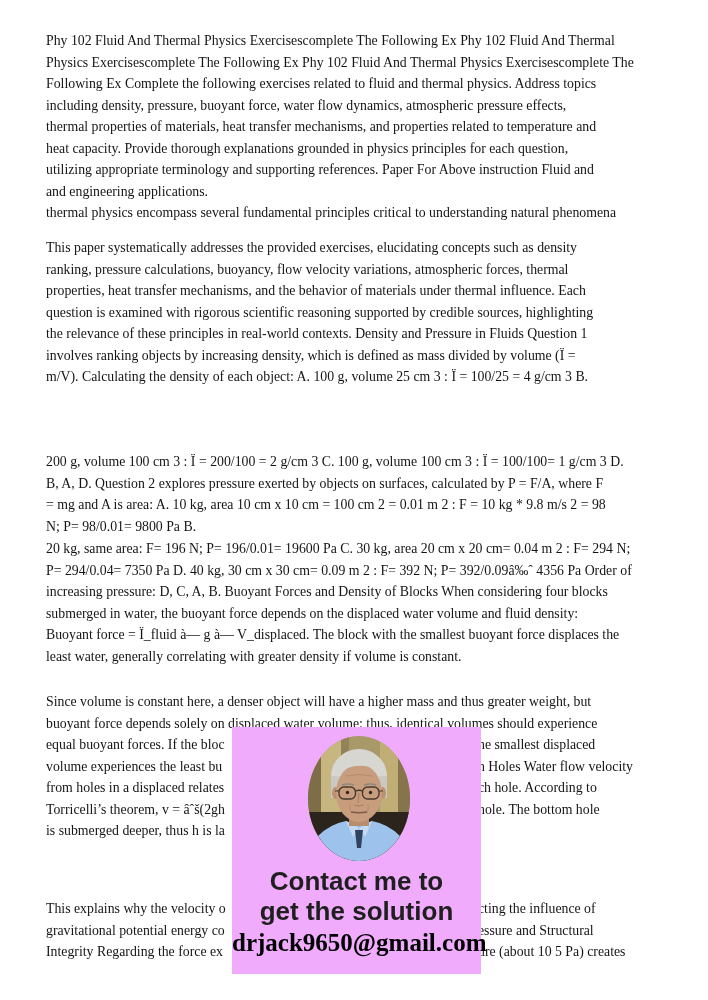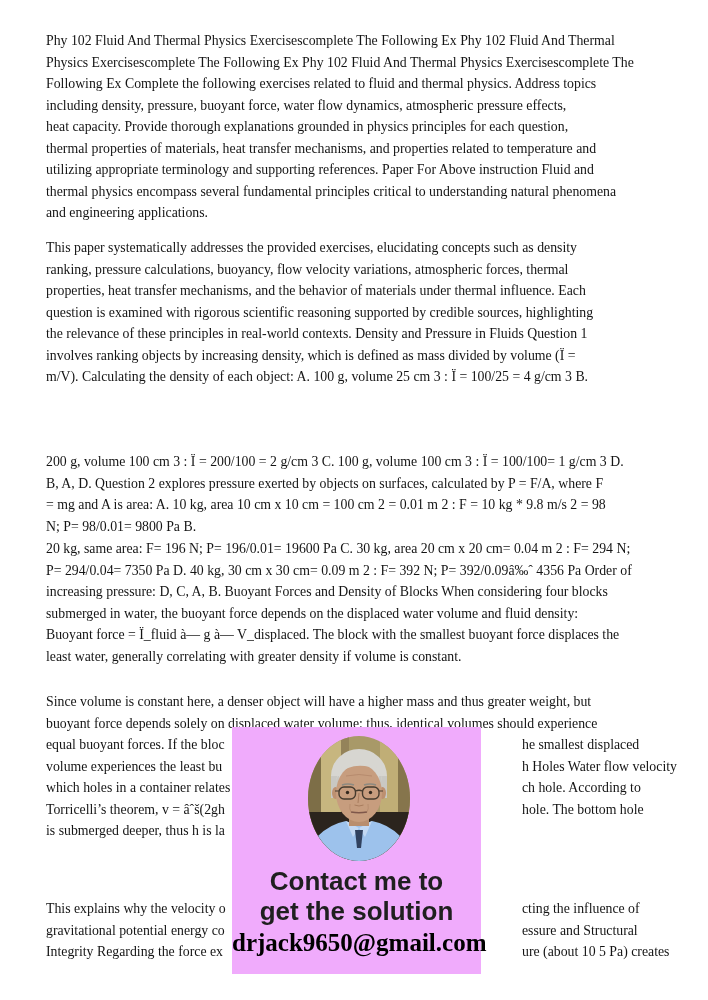--- a/index.html
+++ b/index.html
@@ -2,21 +2,21 @@
 <html><head>
 <meta charset="utf-8">
 <style>
   html,body{margin:0;padding:0;background:#ffffff;}
   .page{position:relative;width:708px;height:1000px;background:#ffffff;overflow:hidden;
         font-family:"Liberation Serif","DejaVu Serif",serif;}
   #doc{position:absolute;left:46px;top:0;width:616px;color:#141414;
        font-size:13.8px;line-height:21.5px;}
   .para{position:absolute;left:0;width:100%;}
   .line{position:relative;white-space:nowrap;height:21.5px;}
-  .rfrag{position:absolute;left:432px;top:0;margin-left:44px;}
+  .rfrag{position:absolute;left:432px;top:0;}
 
   
   .promo{position:absolute;left:232px;top:727px;width:249px;height:247px;background:#f0abfc;}
   .photo{position:absolute;left:76px;top:9px;width:102px;height:125px;}
   .promo-heading{position:absolute;left:0;top:139px;width:100%;text-align:center;
         font-family:"Liberation Sans","DejaVu Sans",sans-serif;font-weight:bold;
         font-size:26px;line-height:30px;color:#1f1f1f;}
   .promo-email{position:absolute;left:0;top:202px;width:100%;text-align:left;
         font-family:"Liberation Serif","DejaVu Serif",serif;font-weight:bold;
         font-size:25px;color:#000000;}
@@ -25,25 +25,25 @@
 <body>
 
 <div class="page">
 
   <div id="doc">
       <div class="para" style="top: 30px;">
         <div class="line">Phy 102 Fluid And Thermal Physics Exercisescomplete The Following Ex Phy 102 Fluid And Thermal</div>
         <div class="line">Physics Exercisescomplete The Following Ex Phy 102 Fluid And Thermal Physics Exercisescomplete The</div>
         <div class="line">Following Ex Complete the following exercises related to fluid and thermal physics. Address topics</div>
         <div class="line">including density, pressure, buoyant force, water flow dynamics, atmospheric pressure effects,</div>
+        <div class="line">thermal properties of materials, heat transfer mechanisms, and properties related to temperature and</div>
         <div class="line">heat capacity. Provide thorough explanations grounded in physics principles for each question,</div>
-        <div class="line">thermal properties of materials, heat transfer mechanisms, and properties related to temperature and</div>
         <div class="line">utilizing appropriate terminology and supporting references. Paper For Above instruction Fluid and</div>
+        <div class="line">and engineering applications.</div>
         <div class="line">thermal physics encompass several fundamental principles critical to understanding natural phenomena</div>
-        <div class="line">and engineering applications.</div>
       </div>
       <div class="para" style="top: 237px;">
         <div class="line">This paper systematically addresses the provided exercises, elucidating concepts such as density</div>
         <div class="line">ranking, pressure calculations, buoyancy, flow velocity variations, atmospheric forces, thermal</div>
         <div class="line">properties, heat transfer mechanisms, and the behavior of materials under thermal influence. Each</div>
         <div class="line">question is examined with rigorous scientific reasoning supported by credible sources, highlighting</div>
         <div class="line">the relevance of these principles in real-world contexts. Density and Pressure in Fluids Question 1</div>
         <div class="line">involves ranking objects by increasing density, which is defined as mass divided by volume (Ï =</div>
         <div class="line">m/V). Calculating the density of each object: A. 100 g, volume 25 cm 3 : Ï = 100/25 = 4 g/cm 3 B.</div>
       </div>
@@ -59,21 +59,21 @@
         <div class="line">increasing pressure: D, C, A, B. Buoyant Forces and Density of Blocks When considering four blocks</div>
         <div class="line">submerged in water, the buoyant force depends on the displaced water volume and fluid density:</div>
         <div class="line">Buoyant force = Ï_fluid à— g à— V_displaced. The block with the smallest buoyant force displaces the</div>
         <div class="line">least water, generally correlating with greater density if volume is constant.</div>
       </div>
       <div class="para" style="top: 691px;">
         <div class="line">Since volume is constant here, a denser object will have a higher mass and thus greater weight, but</div>
         <div class="line">buoyant force depends solely on displaced water volume; thus, identical volumes should experience</div>
         <div class="line"><span>equal buoyant forces. If the bloc</span><span class="rfrag">he smallest displaced</span></div>
         <div class="line"><span>volume experiences the least bu</span><span class="rfrag">h Holes Water flow velocity</span></div>
-        <div class="line"><span>which holes in a container relates</span><span class="rfrag">ch hole. According to</span></div>
+        <div class="line"><span>from holes in a displaced relates</span><span class="rfrag">ch hole. According to</span></div>
         <div class="line"><span>Torricelli’s theorem, v = âˆš(2gh</span><span class="rfrag">hole. The bottom hole</span></div>
         <div class="line"><span>is submerged deeper, thus h is la</span></div>
       </div>
       <div class="para" style="top: 898px;">
         <div class="line"><span>This explains why the velocity o</span><span class="rfrag">cting the influence of</span></div>
         <div class="line"><span>gravitational potential energy co</span><span class="rfrag">essure and Structural</span></div>
         <div class="line"><span>Integrity Regarding the force ex</span><span class="rfrag">ure (about 10 5 Pa) creates</span></div>
       </div>
     </div>
 

